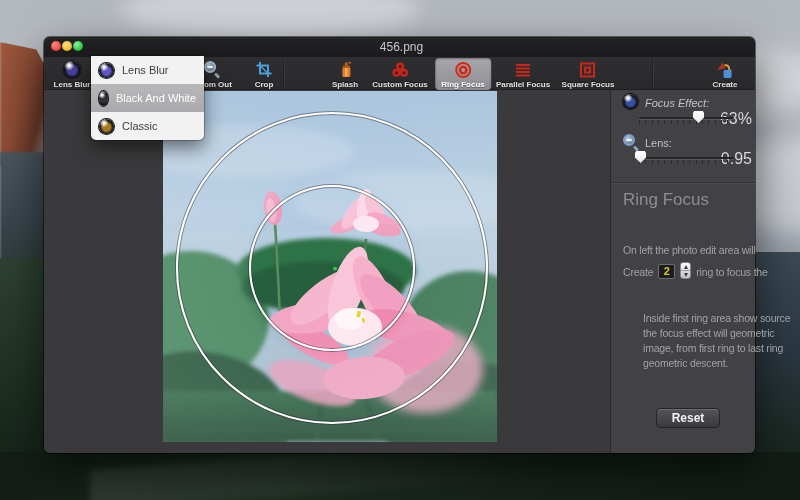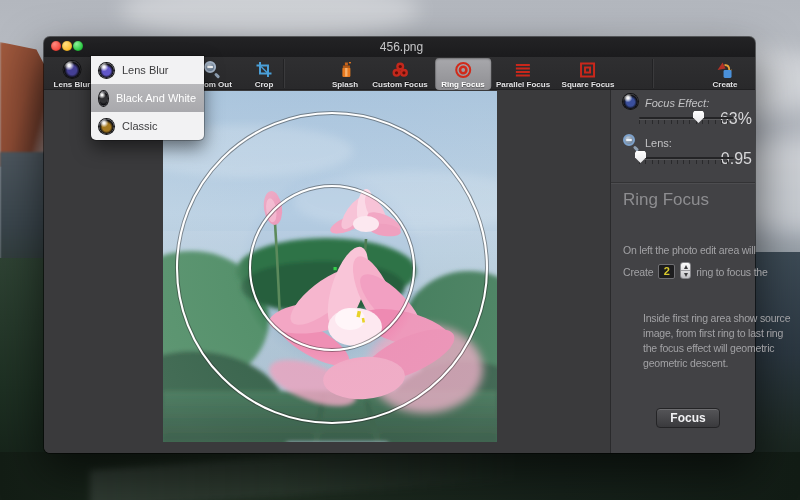--- a/index.html
+++ b/index.html
@@ -363,26 +363,26 @@
             <span class="dn">
                 <span class="tri-d"></span>
               </span>
           </span>
           <span class="s-line">ring to focus the</span>
         </div>
       </div>
 
       <div class="para2">
         <div class="s-line">Inside first ring area show source</div>
+        <div class="s-line">the focus effect will geometric</div>
         <div class="s-line">image, from first ring to last ring</div>
-        <div class="s-line">the focus effect will geometric</div>
         <div class="s-line">geometric descent.</div>
       </div>
 
-      <div class="reset-btn">Focus</div>
+      <div class="reset-btn">Reset</div>
     </div>
 
     <div class="dropdown">
       <div class="drow">
         <span class="lens small" style="--c:#6156c8;"></span>
         <span class="dlabel">Lens Blur</span>
       </div>
       <div class="drow hl">
         <span class="lens small" style="--c:#333336;"></span>
         <span class="dlabel">Black And White</span>

